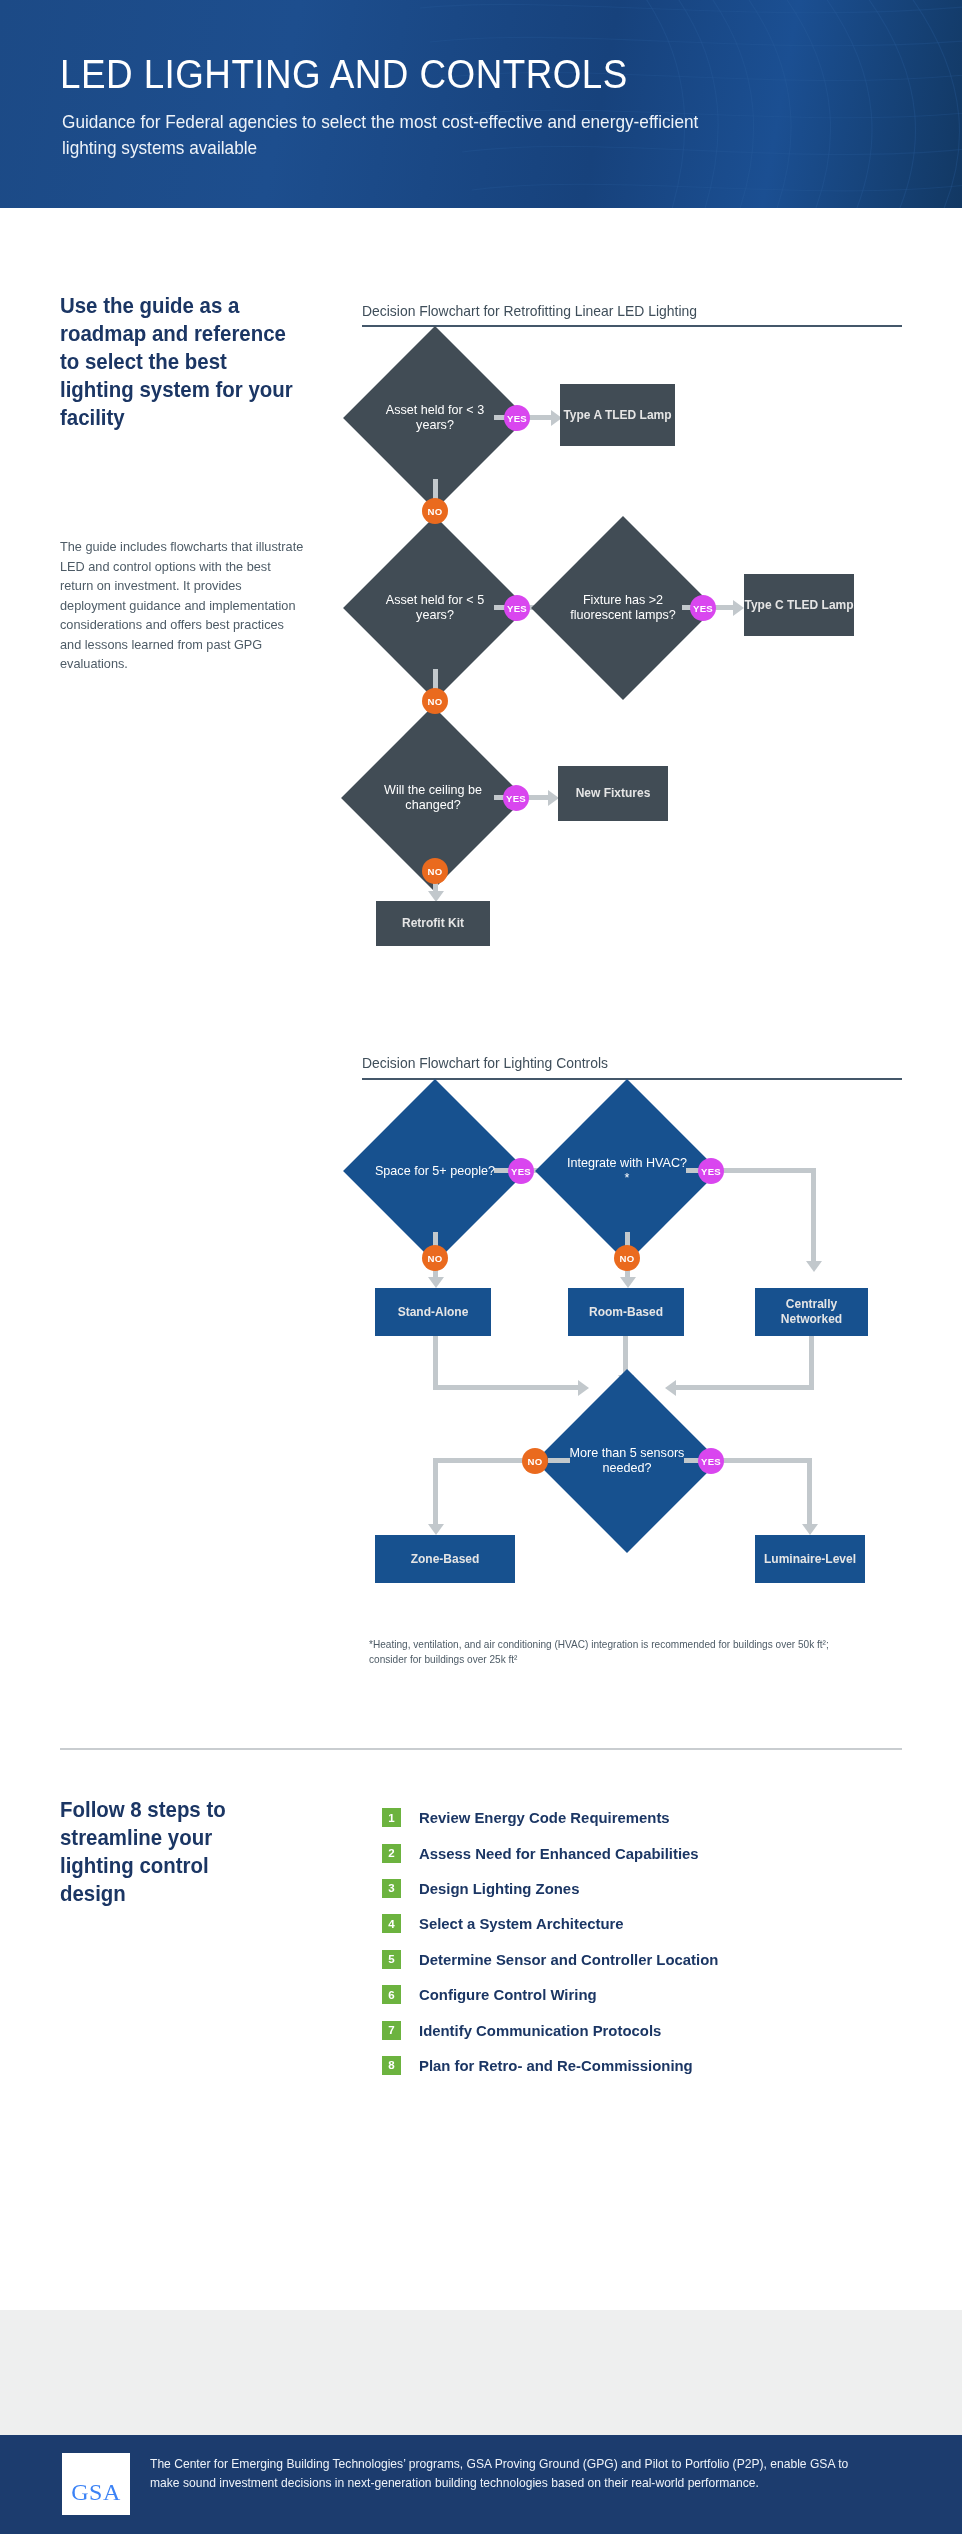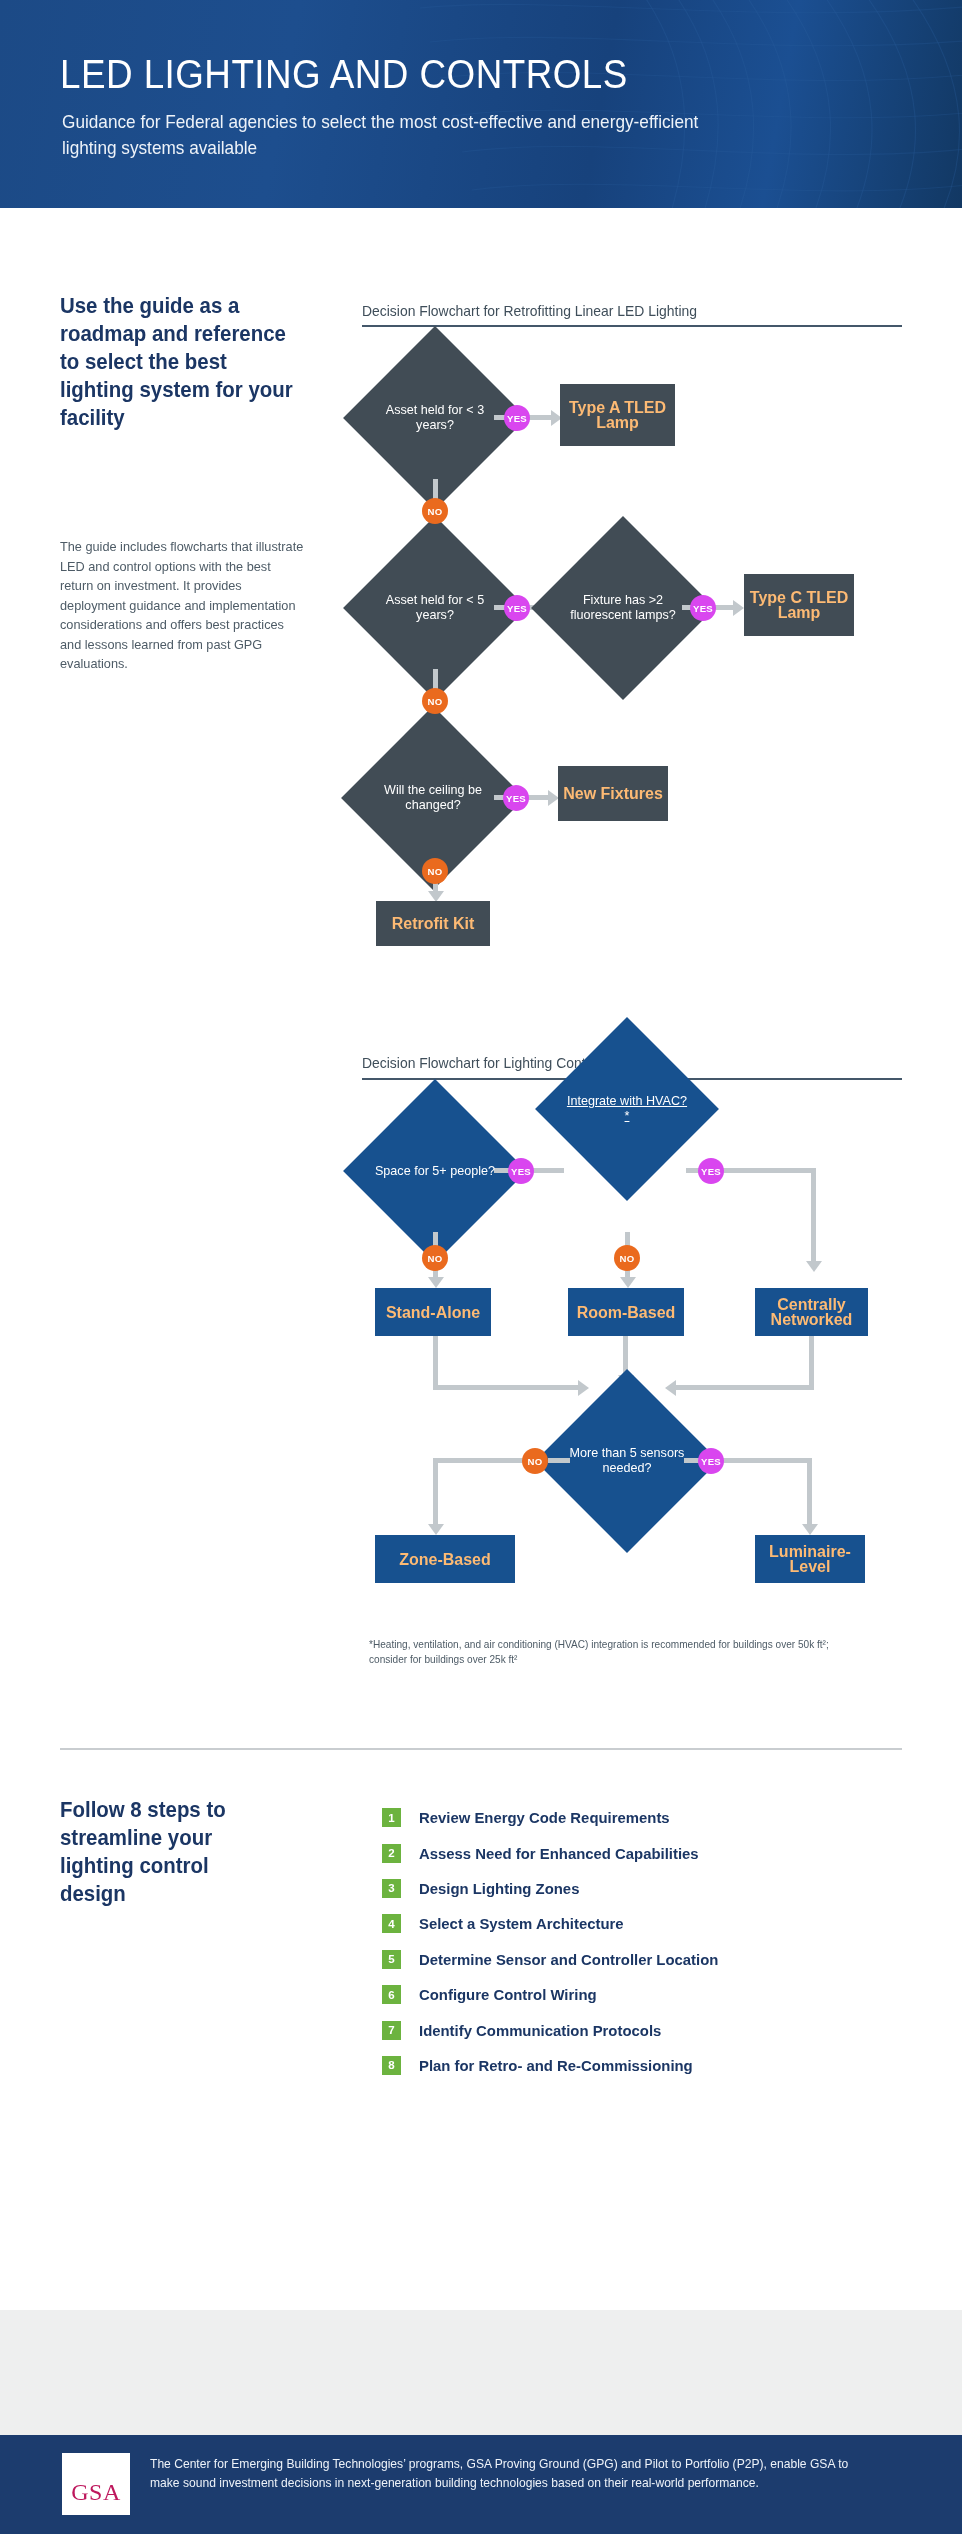--- a/index.html
+++ b/index.html
@@ -64,21 +64,21 @@
   .dia > .shape {
     position: absolute; inset: 0; transform: rotate(45deg);
   }
   .dia.dark > .shape { background: #414c55; }
   .dia.blue  > .shape { background: #17518f; }
   .dia > .txt { position: relative; z-index: 2; padding: 0 4px; text-align: center; }
 
   
   .box {
     position: absolute; display: flex; align-items: center; justify-content: center;
-    text-align: center; color: #fdba74; font-weight: bold; font-size: 16px; line-height: 15px;
+    text-align: center; color: #e5e5e5; font-weight: bold; font-size: 12px; line-height: 15px;
   }
   .box.dark { background: #414c55; }
   .box.blue { background: #17518f; }
 
   
   .badge {
     position: absolute; width: 26px; height: 26px; border-radius: 50%;
     display: flex; align-items: center; justify-content: center;
     color: #fff; font-size: 9.6px; font-weight: bold; letter-spacing: .2px; z-index: 5;
     font-family: "Liberation Sans Narrow", "Liberation Sans", sans-serif;
@@ -126,21 +126,21 @@
   
   .footer {
     position: absolute; left: 0; top: 2435px; width: 962px; height: 99px;
     background: #1c3c6e;
   }
   .gsa-logo {
     position: absolute; left: 62px; top: 18px; width: 68px; height: 62px;
     background: #ffffff; display: flex; align-items: flex-end; justify-content: center;
   }
   .gsa-logo span {
-    font-family: "Liberation Serif", serif; font-size: 24px; color: #be185d;
+    font-family: "Liberation Serif", serif; font-size: 24px; color: #3b82f6;
     letter-spacing: .5px; padding-bottom: 9px; font-weight: 400;
   }
   .footer-text {
     position: absolute; left: 150px; top: 20px; width: 750px;
     font-size: 12.6px; line-height: 19px; color: #eef3f9;
     transform: scaleX(.96); transform-origin: left top;
   }
 </style>
 </head>
 <body>
@@ -252,21 +252,21 @@
 <div class="fc">
 
   <div class="dia blue" style="left:370px; top:1106px; width:130px; height:130px;">
     <div class="shape"></div>
     <div class="txt">Space for 5+ people?</div>
   </div>
   <div class="ln h" style="left:494px; top:1168px; width:26px;"></div>
   <div class="badge yes" style="left:508px; top:1158px;">YES</div>
   <div class="ln h" style="left:532px; top:1168px; width:32px;"></div>
 
-  <div class="dia blue" style="left:562px; top:1044px; width:130px; height:130px;text-decoration:underline;">
+  <div class="dia blue" style="left:562px; top:1106px; width:130px; height:130px;">
     <div class="shape"></div>
     <div class="txt">Integrate with HVAC?*</div>
   </div>
   <div class="ln h" style="left:686px; top:1168px; width:26px;"></div>
   <div class="badge yes" style="left:698px; top:1158px;">YES</div>
   <div class="ln h" style="left:722px; top:1168px; width:94px;"></div>
   <div class="ln v" style="left:811px; top:1168px; height:95px;"></div>
   <div class="ar down" style="left:806px; top:1261px;"></div>
 
   <div class="ln v" style="left:433px; top:1232px; height:22px;"></div>

